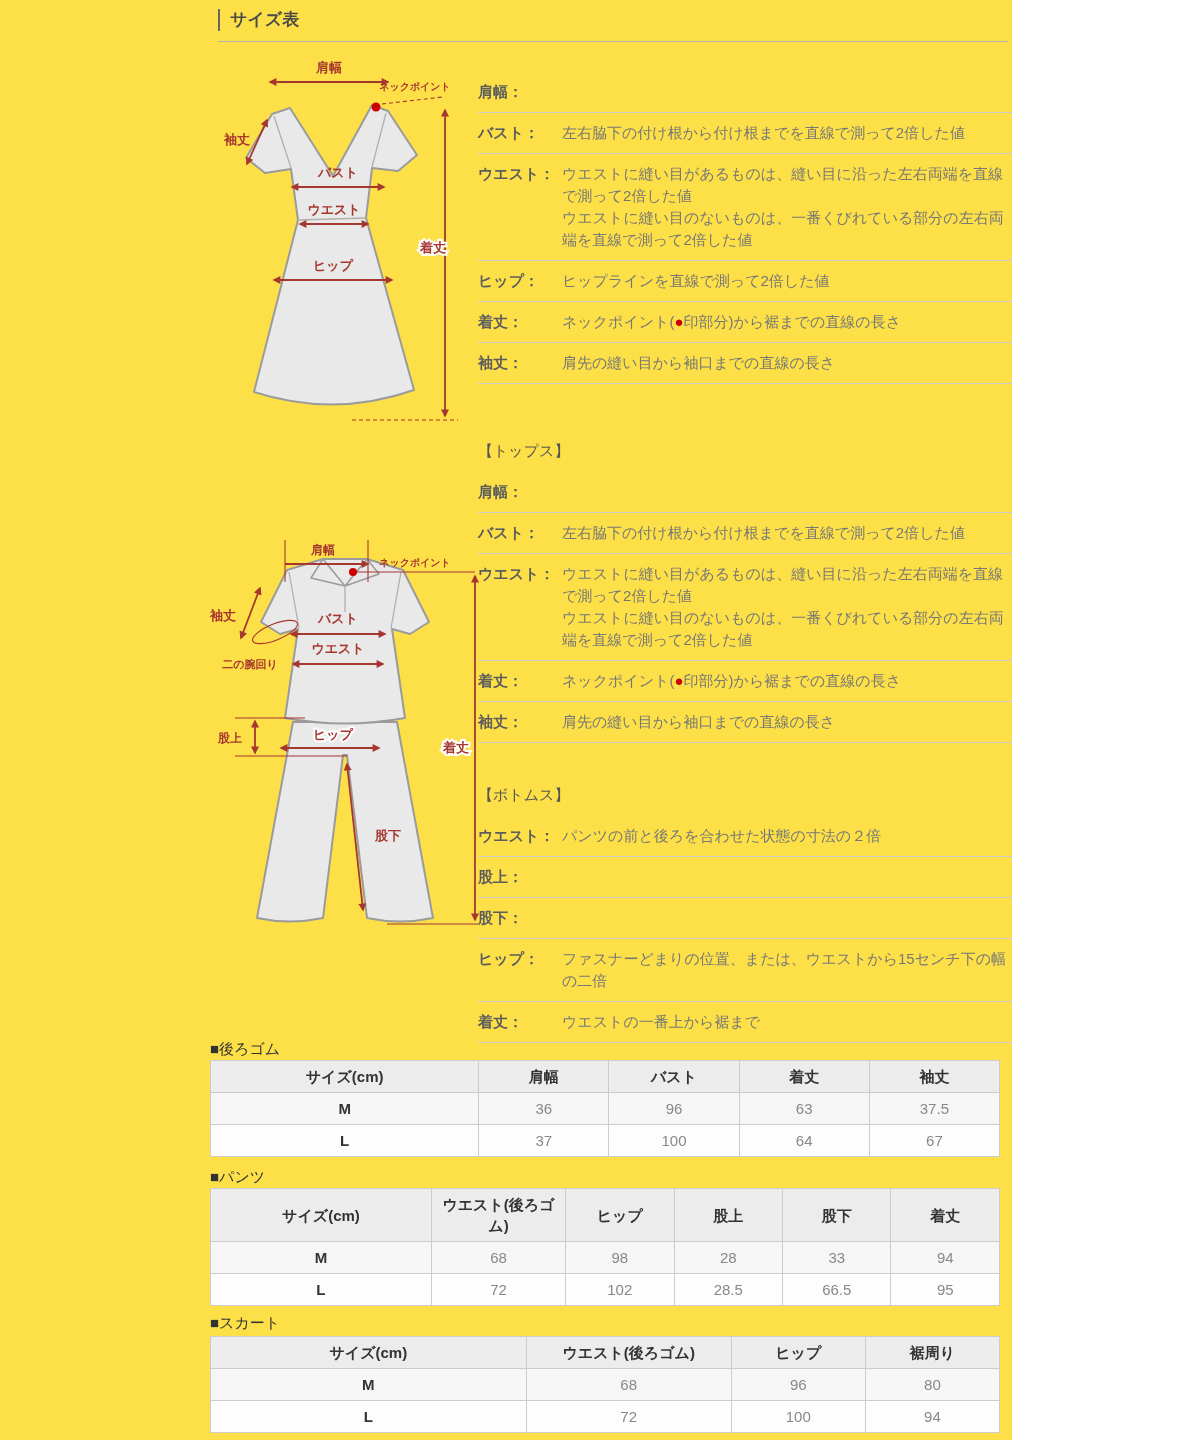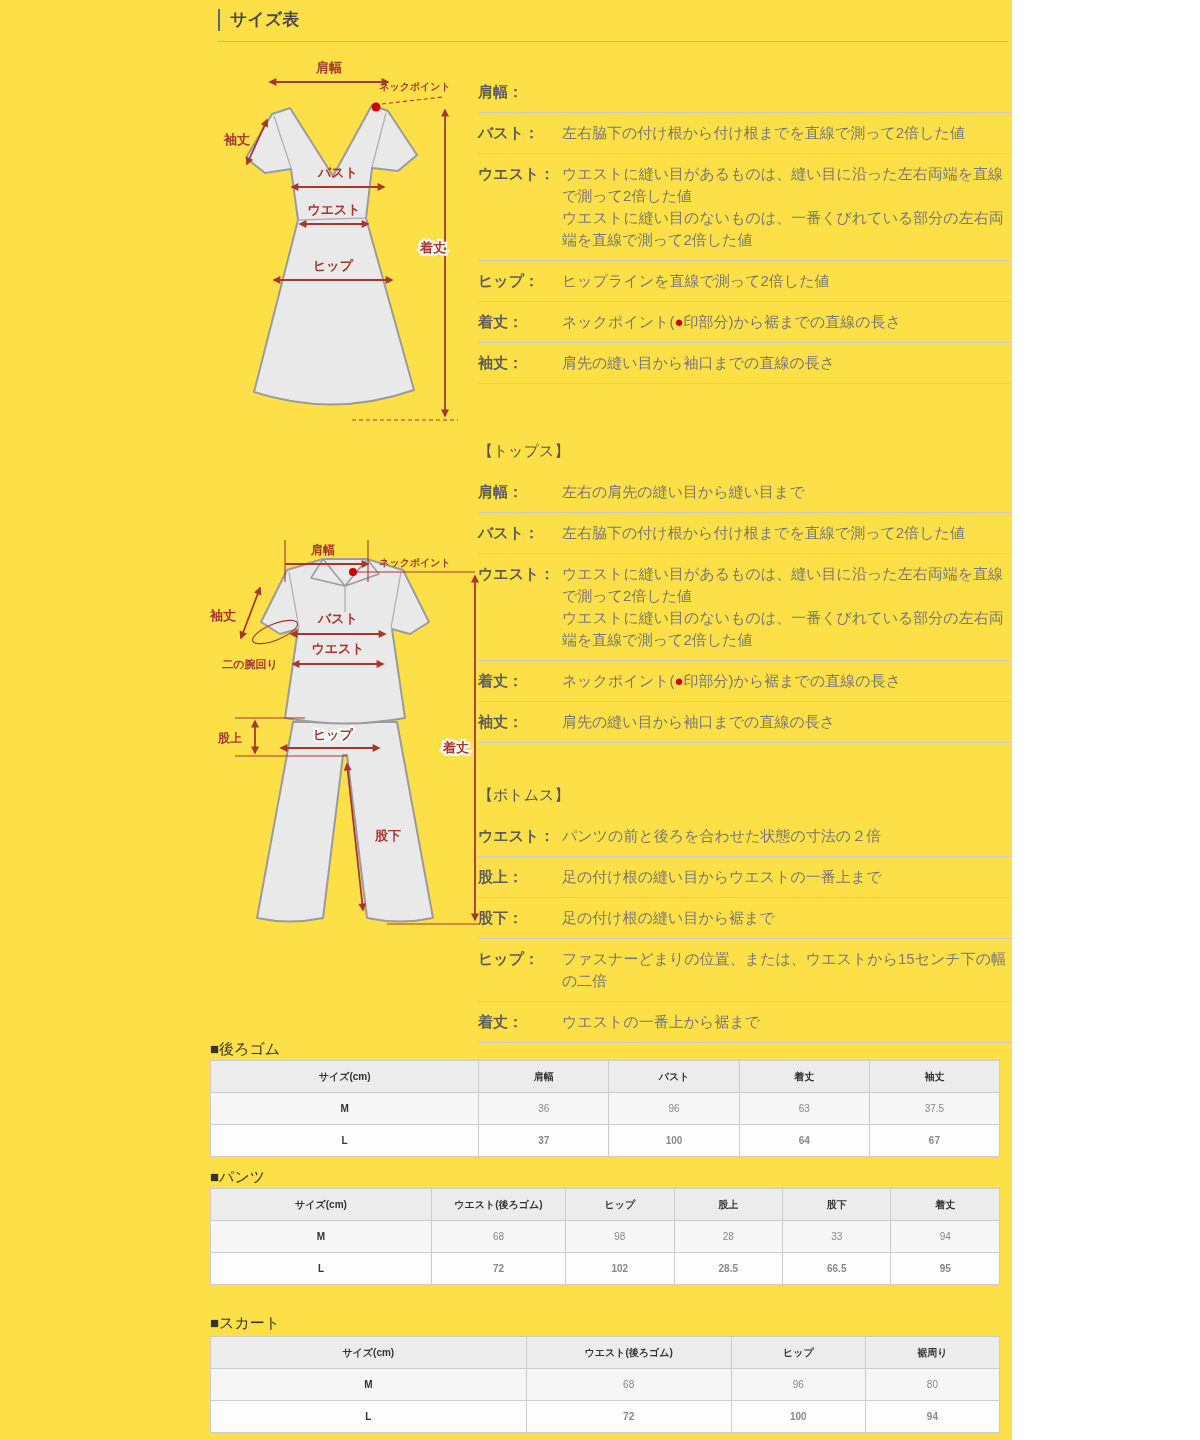--- a/index.html
+++ b/index.html
@@ -35,30 +35,30 @@
   .red-label.mid{font-size:12px;}
   .anchor-start{text-anchor:start;}
   .bg{paint-order:stroke;stroke:#ffffff;stroke-width:4px;}
 
   
   .tbl-title{position:absolute;left:210px;font-size:15px;color:#333;}
   .tbl-title.t1{top:1040px;}
   .tbl-title.t2{top:1168px;}
   .tbl-title.t3{top:1314px;}
   table.size-table{position:absolute;left:210px;width:790px;border-collapse:collapse;
-    font-size:10px;table-layout:fixed;}
+    font-size:15px;table-layout:fixed;}
   table.tops{top:1060px;}
   table.pants{top:1188px;}
   table.skirt{top:1336px;}
   .size-table th,.size-table td{border:1px solid #ccc;text-align:center;padding:5px 4px;line-height:21px;}
   .size-table th{background:#ececec;color:#333;font-weight:bold;}
   .size-table td{color:#888;}
   .size-table td.size{font-weight:bold;color:#333;}
   tr.row-m td{background:#f6f6f6;}
-  tr.row-l td{background:#fdfdfd;font-weight:bold;}
+  tr.row-l td{background:#fdfdfd;}
 </style>
 </head>
 <body>
 
 <div class="page">
 
   <div class="page-title">サイズ表</div>
   <div class="title-rule"></div>
 
   <svg class="svg1" width="260" height="385" viewBox="0 0 260 385">
@@ -190,21 +190,20 @@
     <div class="def-row">
       <div class="def-term">袖丈：</div>
       <div class="def-desc">肩先の縫い目から袖口までの直線の長さ</div>
     </div>
   </div>
 
   <div class="defs defs-2">
     <div class="def-heading">【トップス】</div>
     <div class="def-row">
       <div class="def-term">肩幅：</div>
-      <div class="def-desc">左右の肩先の縫い目から縫い目まで</div>
     </div>
     <div class="def-row">
       <div class="def-term">バスト：</div>
       <div class="def-desc">左右脇下の付け根から付け根までを直線で測って2倍した値</div>
     </div>
     <div class="def-row">
       <div class="def-term">ウエスト：</div>
       <div class="def-desc">ウエストに縫い目があるものは、縫い目に沿った左右両端を直線で測って2倍した値
 ウエストに縫い目のないものは、一番くびれている部分の左右両端を直線で測って2倍した値</div>
     </div>
@@ -219,25 +218,23 @@
   </div>
 
   <div class="defs defs-3">
     <div class="def-heading">【ボトムス】</div>
     <div class="def-row">
       <div class="def-term">ウエスト：</div>
       <div class="def-desc">パンツの前と後ろを合わせた状態の寸法の２倍</div>
     </div>
     <div class="def-row">
       <div class="def-term">股上：</div>
-      <div class="def-desc">足の付け根の縫い目からウエストの一番上まで</div>
     </div>
     <div class="def-row">
       <div class="def-term">股下：</div>
-      <div class="def-desc">足の付け根の縫い目から裾まで</div>
     </div>
     <div class="def-row">
       <div class="def-term">ヒップ：</div>
       <div class="def-desc">ファスナーどまりの位置、または、ウエストから15センチ下の幅の二倍</div>
     </div>
     <div class="def-row">
       <div class="def-term">着丈：</div>
       <div class="def-desc">ウエストの一番上から裾まで</div>
     </div>
   </div>

